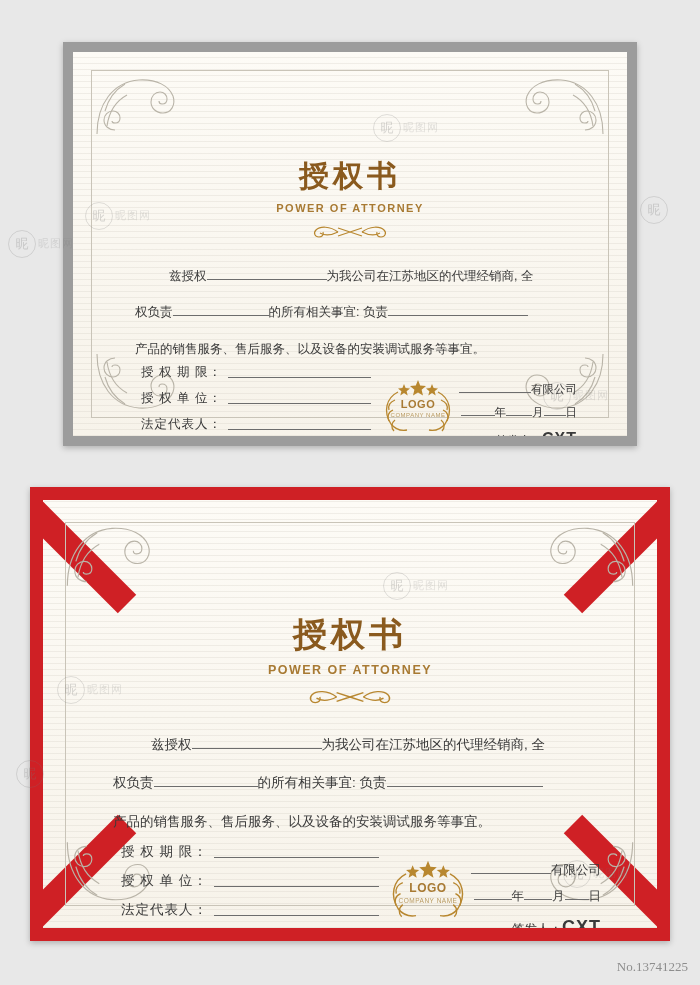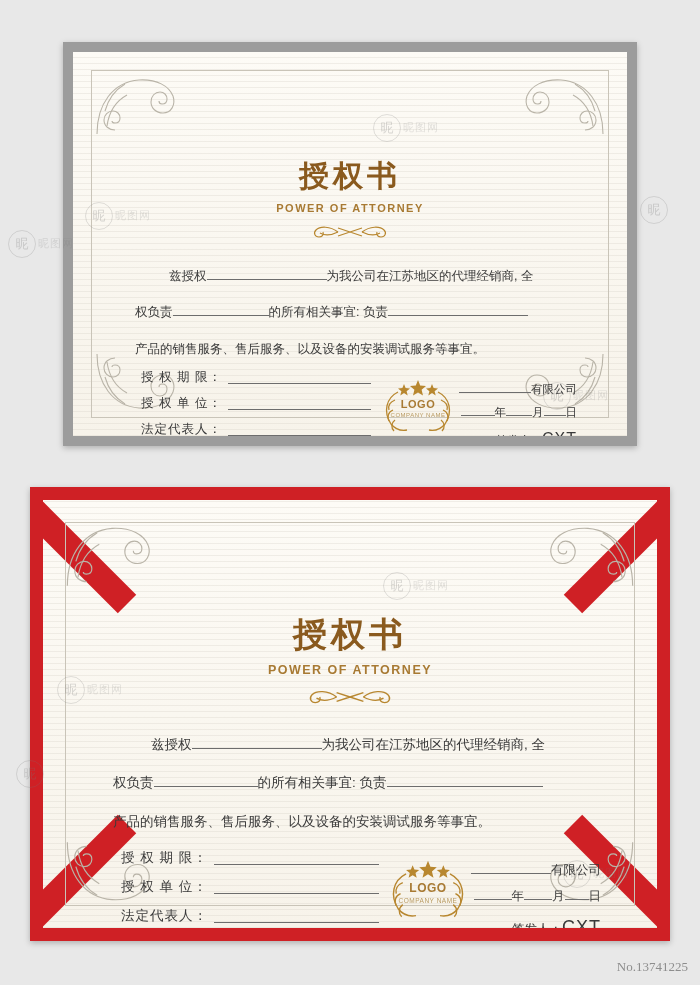--- a/index.html
+++ b/index.html
@@ -128,21 +128,21 @@
     border-bottom: 1px solid #6d6d6d;
     vertical-align: baseline;
     height: 1em;
   }
 
   .fields {
     position: absolute;
   }
   .field-row {
     display: flex;
-    align-items: center;
+    align-items: flex-start;
     color: #3a3a3a;
   }
   .field-label {
     white-space: nowrap;
     letter-spacing: 1px;
   }
   .field-line {
     border-bottom: 1px solid #6d6d6d;
     margin-left: 6px;
     height: 1em;
@@ -173,21 +173,21 @@
 
   
   .sign-block {
     position: absolute;
     color: #3a3a3a;
     text-align: right;
   }
   .sign-row { white-space: nowrap; }
   .sign-row .u { display:inline-block; border-bottom: 1px solid #6d6d6d; }
   .sign-name {
-    font-weight: normal;
+    font-weight: bold;
     letter-spacing: 1px;
     margin-top: 24px;
   }
 
   
   .wm {
     position: absolute;
     color: rgba(120,120,120,0.20);
     font-size: 11px;
     letter-spacing: 1px;

